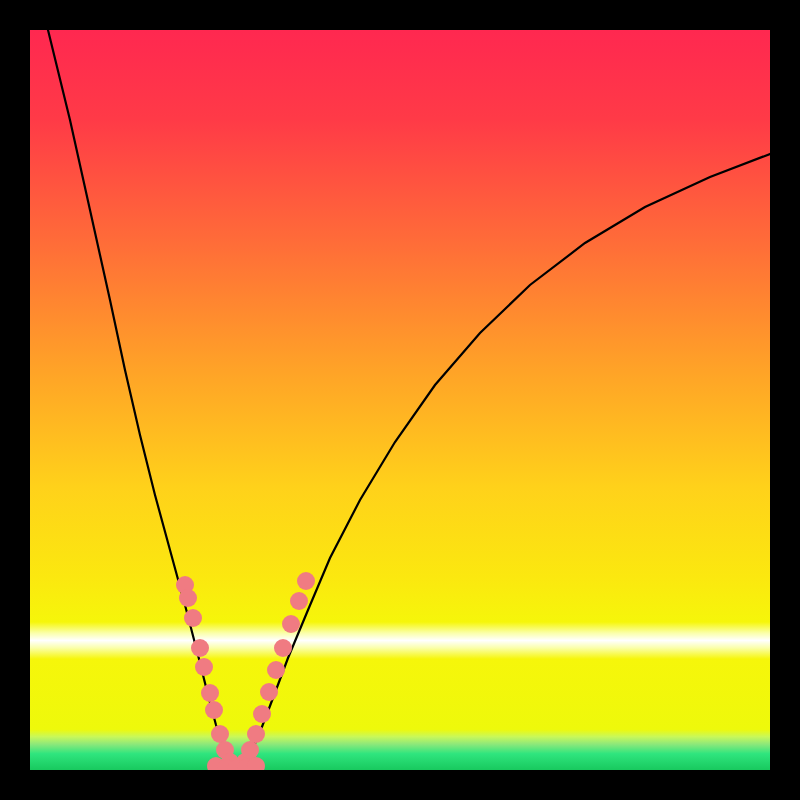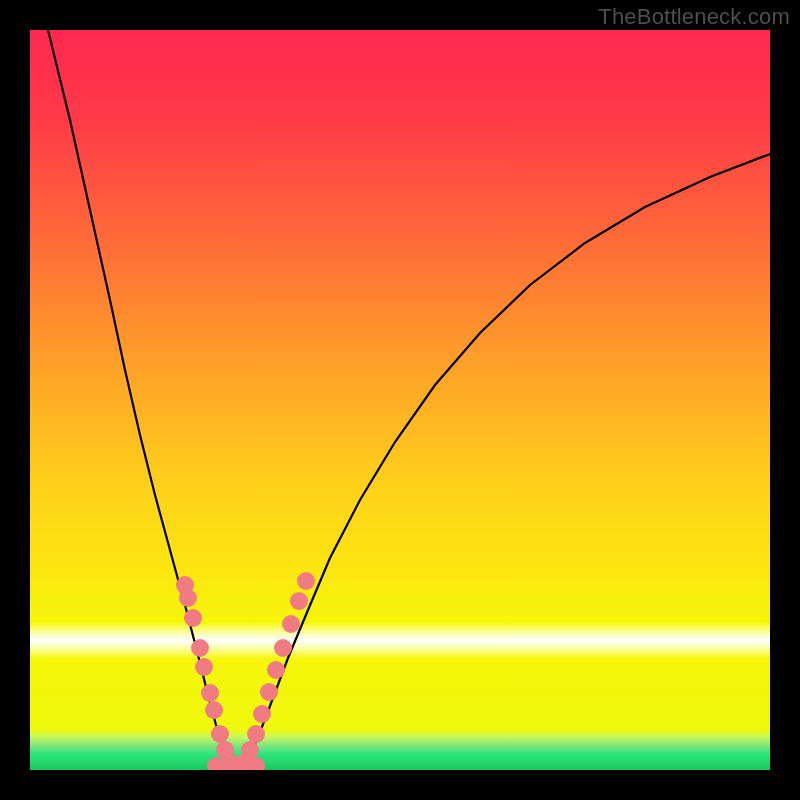--- a/index.html
+++ b/index.html
@@ -50,21 +50,20 @@
     font-weight: 500;
     letter-spacing: 0.2px;
     user-select: none;
   }
 </style>
 </head>
 <body>
 
 <div class="frame">
 
-  <div class="watermark">TheBottleneck.com</div>
 
   <div class="plot">
 
     <svg class="gradient" viewBox="0 0 740 740" preserveAspectRatio="none">
       <defs>
         <linearGradient id="bg" x1="0" y1="0" x2="0" y2="1">
             <stop offset="0%" stop-color="#ff2850"></stop>
             <stop offset="12%" stop-color="#ff3a47"></stop>
             <stop offset="28.000000000000004%" stop-color="#ff6a39"></stop>
             <stop offset="45%" stop-color="#ffa028"></stop>

